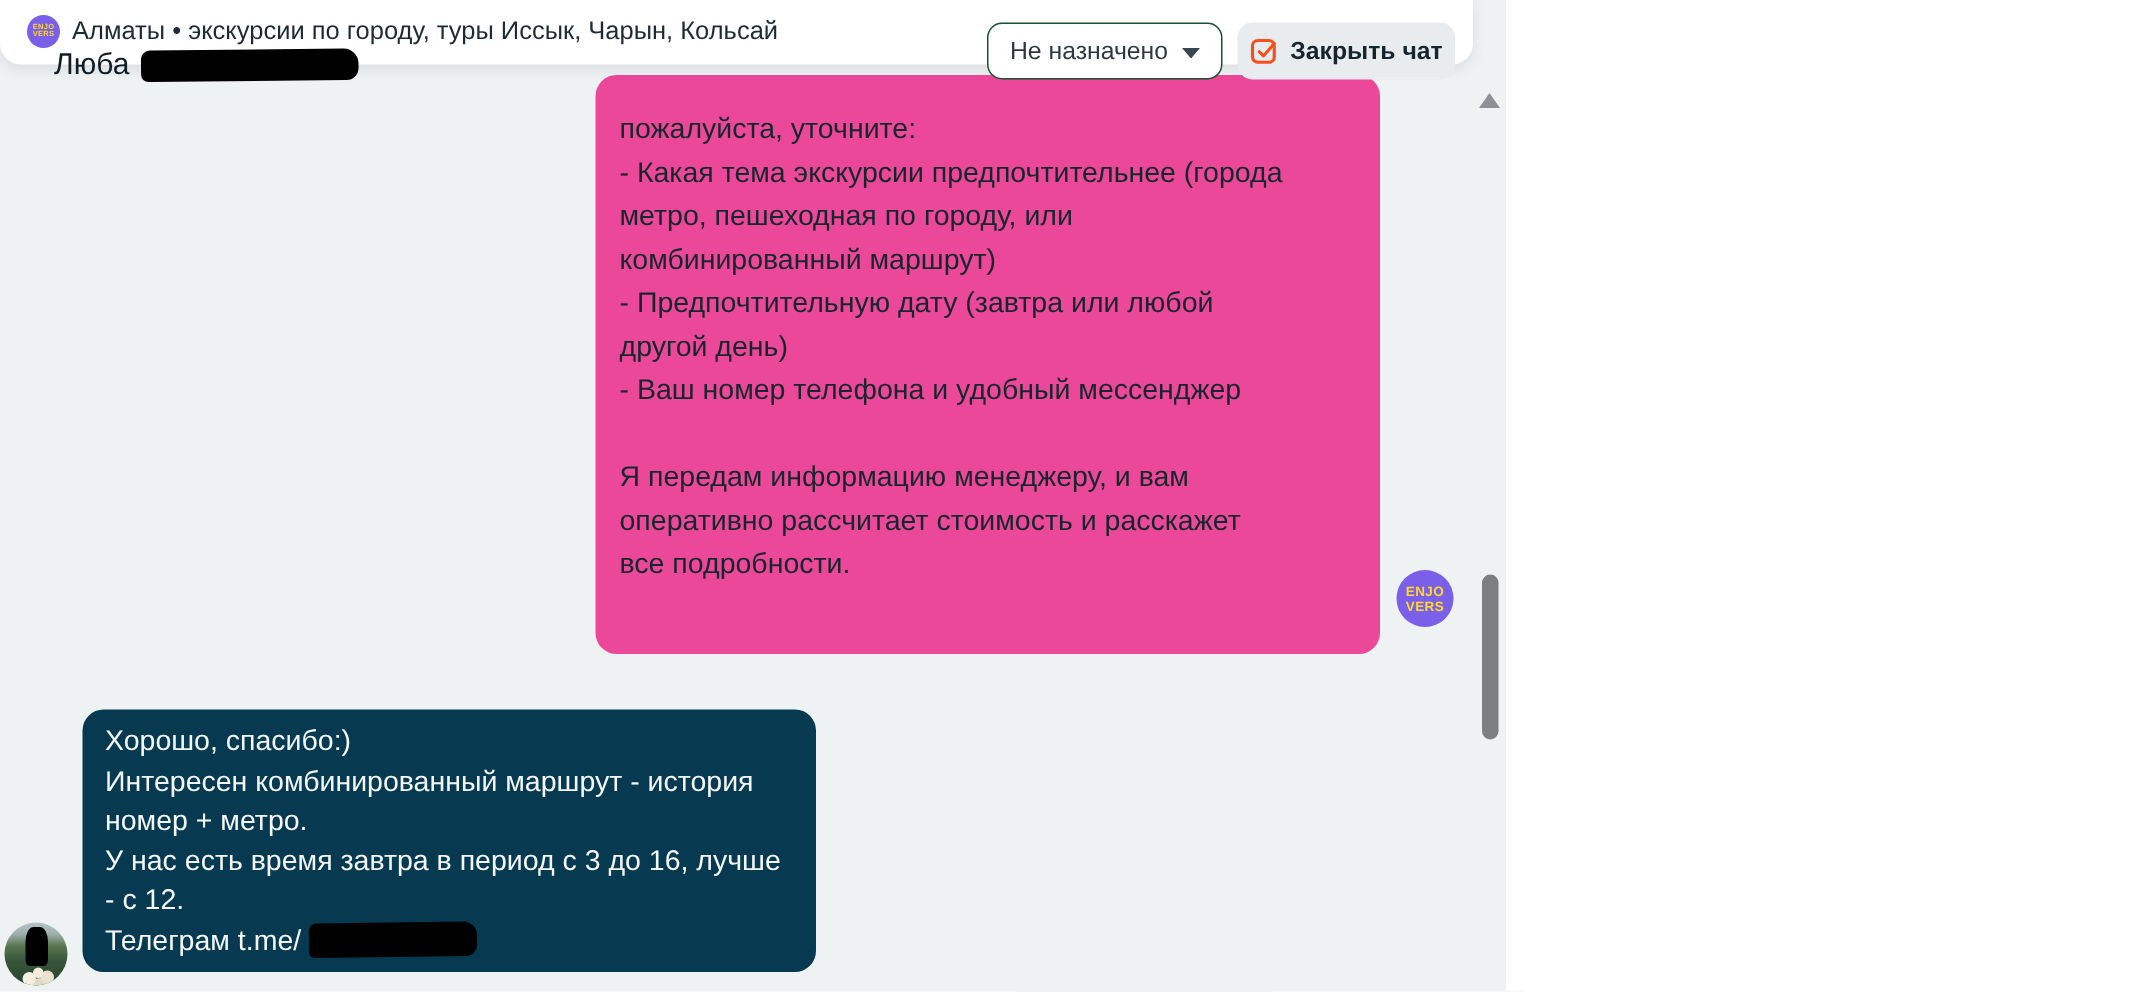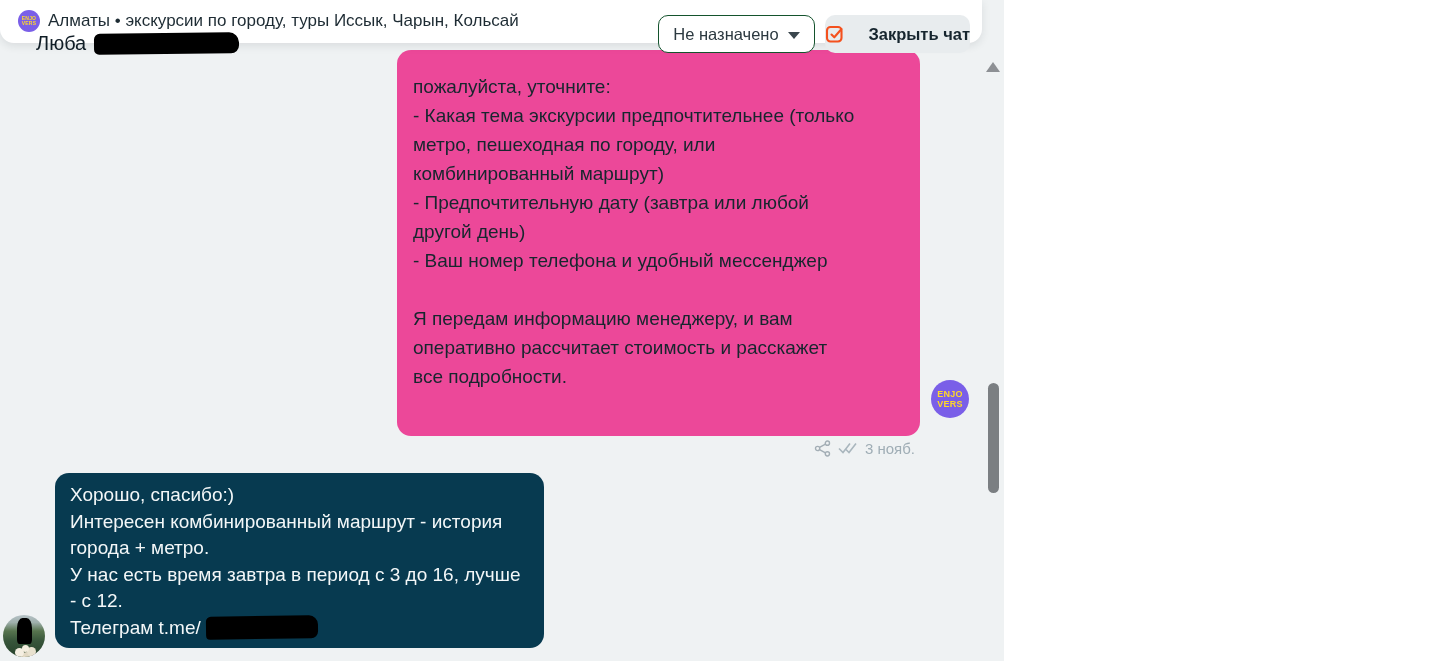--- a/index.html
+++ b/index.html
@@ -20,21 +20,21 @@
     font-size:20px; color:#101d26;margin-left:20px; }
   .redact { background:#000; display:inline-block; }
   .hdr-redact { width:145px; height:21px; border-radius:6px 10px 8px 5px; transform:rotate(-.6deg); }
 
   .assignee { position:absolute; left:658px; top:15px; width:157px; height:38px; background:#fff;
     border:1px solid #14532d; border-radius:10px; display:flex; align-items:center; justify-content:center;
     gap:9px; font-size:16.5px; color:#2c3940; cursor:pointer; }
   .chev { width:0; height:0; border-left:6px solid transparent; border-right:6px solid transparent;
     border-top:7px solid #3a464d; margin-top:2px; }
   .close-chat { position:absolute; left:825px; top:15px; width:145px; height:38px; background:#e8ecee;
-    border:none; border-radius:10px; display:flex; align-items:center; justify-content:space-between; gap:7px;
+    border:none; border-radius:10px; display:flex; align-items:center; justify-content:center; gap:7px;
     font-family:inherit; font-size:16.5px; font-weight:600; color:#16252e; cursor:pointer; }
 
   
   .bot-msg { position:absolute; left:397px; top:50px; width:523px; height:386px; background:#ec4899;
     border-radius:14px; padding:22px 16px 16px 16px; z-index:5; }
   .msg-line { font-size:19px; line-height:29px; color:#17262e; white-space:nowrap; min-height:29px; }
 
   .enjovers-badge { position:absolute; left:931px; top:380px; width:38px; height:38px; border-radius:50%;
     background:#7a5fe8; color:#ffd829; font-weight:bold; font-size:9px; line-height:10px;
     display:flex; flex-direction:column; align-items:center; justify-content:center; letter-spacing:.3px; z-index:6; }
@@ -67,60 +67,42 @@
 </style>
 </head>
 <body>
 
 <div class="page">
 
   <div class="chat-panel">
 
     <div class="bot-msg">
       <div class="msg-line">пожалуйста, уточните:</div>
-      <div class="msg-line">- Какая тема экскурсии предпочтительнее (только</div>
+      <div class="msg-line">- Какая тема экскурсии предпочтительнее (города</div>
       <div class="msg-line">метро, пешеходная по городу, или</div>
       <div class="msg-line">комбинированный маршрут)</div>
       <div class="msg-line">- Предпочтительную дату (завтра или любой</div>
       <div class="msg-line">другой день)</div>
       <div class="msg-line">- Ваш номер телефона и удобный мессенджер</div>
       <div class="msg-line"></div>
       <div class="msg-line">Я передам информацию менеджеру, и вам</div>
       <div class="msg-line">оперативно рассчитает стоимость и расскажет</div>
       <div class="msg-line">все подробности.</div>
     </div>
 
     <div class="enjovers-badge">
       <span>ENJO</span>
       <span>VERS</span>
     </div>
 
-    <div class="msg-meta">
-      <span class="meta-icon">
-        <svg width="17" height="17" viewBox="0 0 16 16" fill="none" stroke="#a3aeb5" stroke-width="1.3">
-          <circle cx="12.6" cy="3" r="2"></circle>
-            <circle cx="3.4" cy="8" r="2"></circle>
-            <circle cx="12.6" cy="13" r="2"></circle>
-          <line x1="5.2" y1="7" x2="10.8" y2="3.9"></line>
-            <line x1="5.2" y1="9" x2="10.8" y2="12.1"></line>
-        </svg>
-      </span>
-      <span class="meta-icon">
-        <svg width="20" height="14" viewBox="0 0 20 14" fill="none" stroke="#a9b6bd" stroke-width="1.6">
-          <polyline points="1,7.5 5,11.5 12,2.5"></polyline>
-            <polyline points="8,8.5 11,11.5 18,2.5"></polyline>
-        </svg>
-      </span>
-      <span>3 нояб.</span>
-    </div>
 
     <div class="user-msg">
       <div class="msg-line">Хорошо, спасибо:)</div>
       <div class="msg-line">Интересен комбинированный маршрут - история</div>
-      <div class="msg-line">города + метро.</div>
+      <div class="msg-line">номер + метро.</div>
       <div class="msg-line">У нас есть время завтра в период с 3 до 16, лучше</div>
       <div class="msg-line">- с 12.</div>
       <div class="msg-line">
         <span>Телеграм t.me/</span>
         <span class="redact tg-redact"></span>
       </div>
     </div>
 
     <div class="user-avatar">
       <div class="silhouette"></div>

